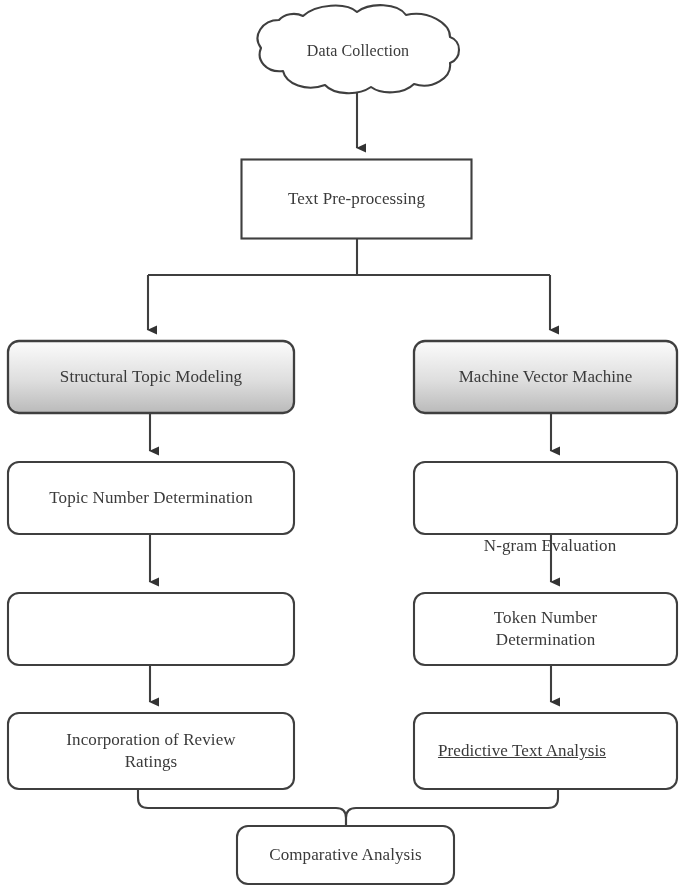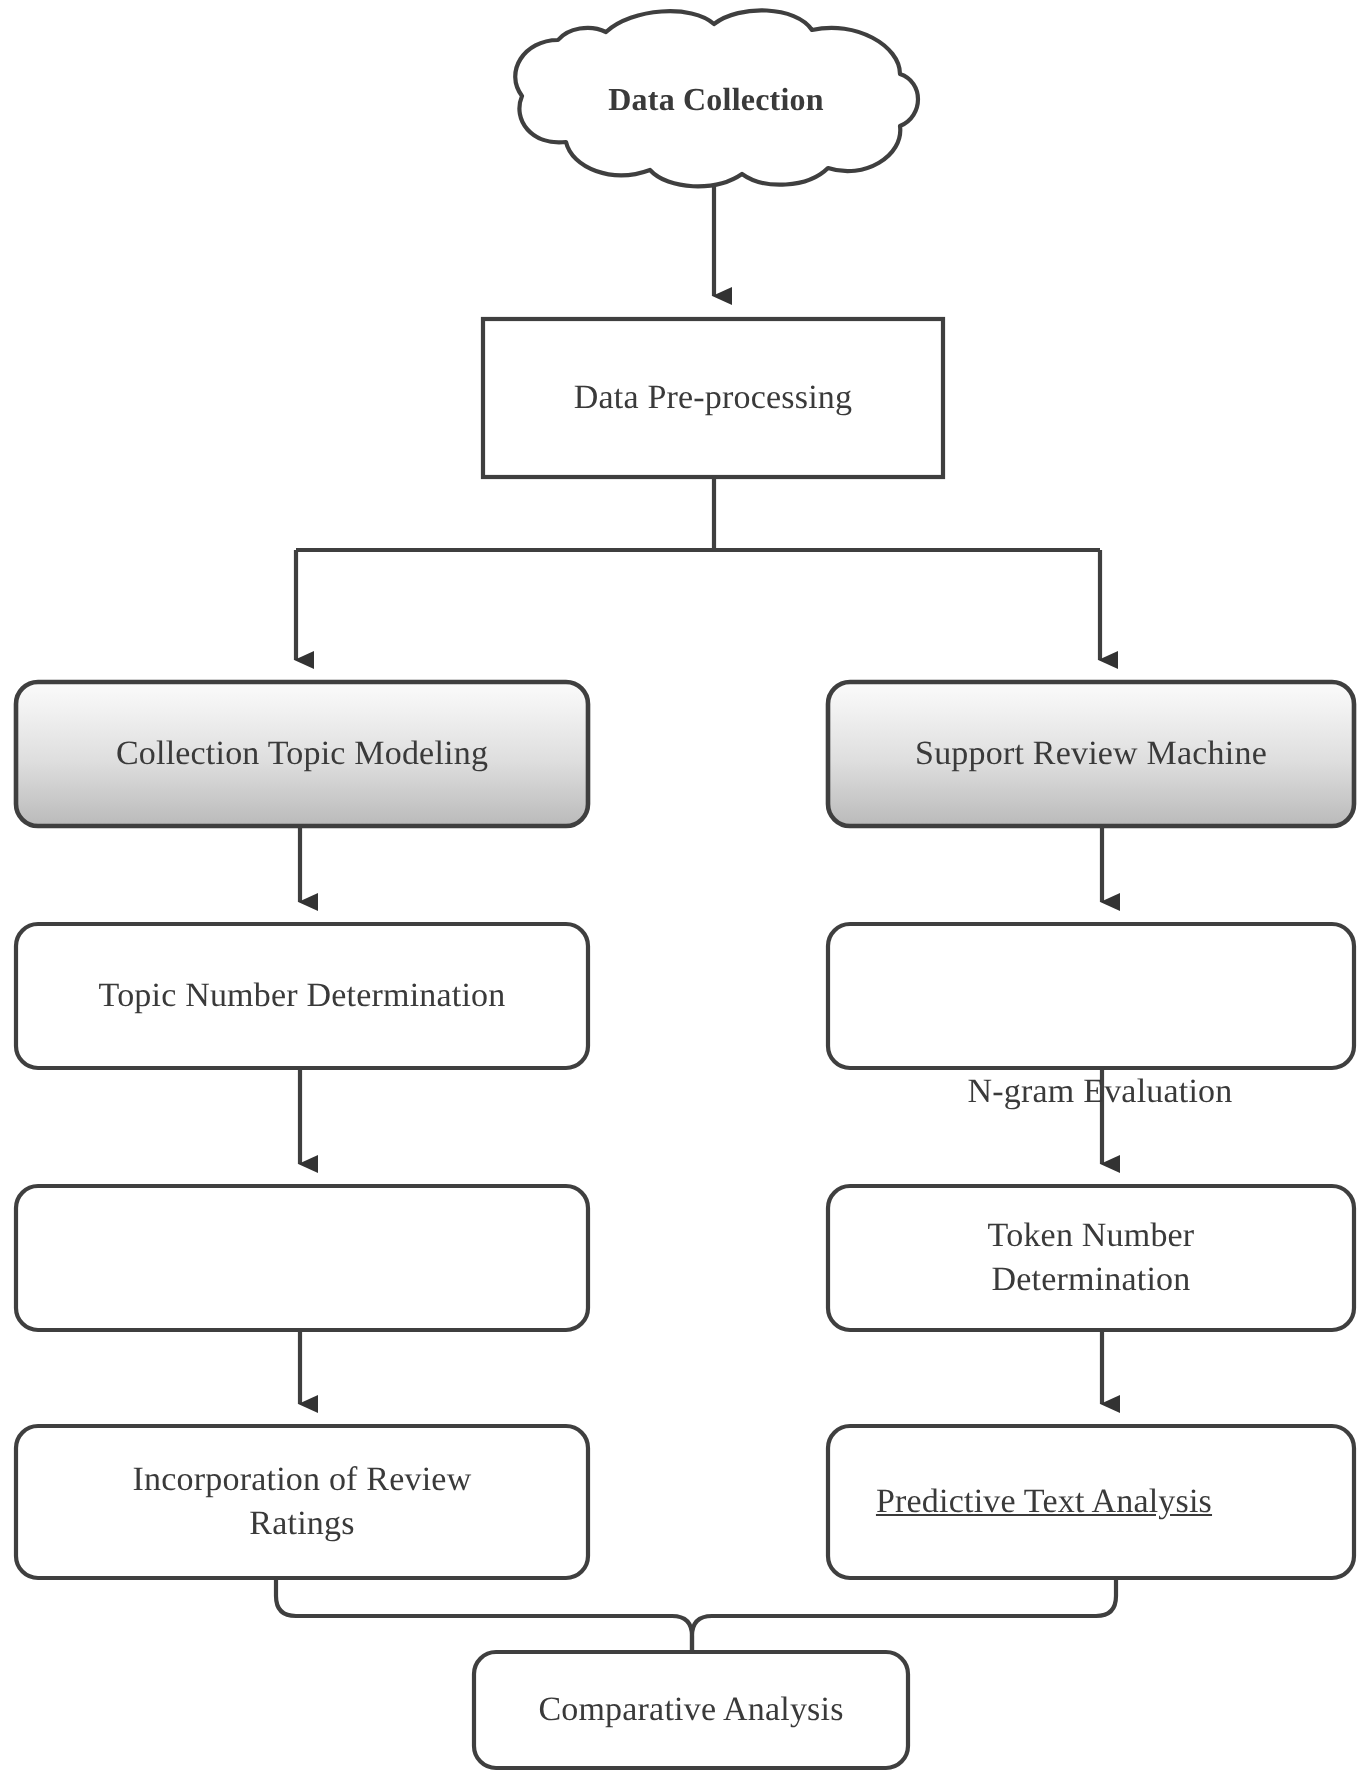--- a/index.html
+++ b/index.html
@@ -32,21 +32,20 @@
     text-align: center;
     color: #3a3a3a;
     font-size: 17px;
     line-height: 1.32;
     letter-spacing: 0.1px;
     pointer-events: none;
     white-space: pre-line;
   }
   .node-label.cloud-label {
     font-size: 16px;
-    font-weight: bold;
   }
 </style>
 </head>
 <body>
 
 <div id="flowchart-canvas">
 
   <svg id="flow-svg" viewBox="0 0 685 890">
     <defs>
       <linearGradient id="grayGrad" x1="0" y1="0" x2="0" y2="1">
@@ -141,25 +140,25 @@
       <path d="M 558 789 L 558 798
                Q 558 808 548 808
                L 356 808
                Q 346 808 346 818
                L 346 826"></path>
     </g>
   </svg>
 
   <div class="node-label cloud-label" style="left:258px; top:8px; width:200px; height:86px;">Data Collection</div>
 
-  <div class="node-label" style="left:241px; top:159px; width:231px; height:80px;">Data Pre-processing</div>
+  <div class="node-label" style="left:241px; top:159px; width:231px; height:80px;">Text Pre-processing</div>
 
-  <div class="node-label" style="left:7px; top:340px; width:288px; height:74px;">Collection Topic Modeling</div>
+  <div class="node-label" style="left:7px; top:340px; width:288px; height:74px;">Structural Topic Modeling</div>
 
-  <div class="node-label" style="left:413px; top:340px; width:265px; height:74px;">Support Review Machine</div>
+  <div class="node-label" style="left:413px; top:340px; width:265px; height:74px;">Machine Vector Machine</div>
 
   <div class="node-label" style="left:7px; top:461px; width:288px; height:74px;border-radius:31px;">Topic Number Determination</div>
 
   <div class="node-label" style="left:413px; top:461px; width:274px; height:74px;margin-top:48px;">N-gram Evaluation</div>
 
 
   <div class="node-label" style="left:413px; top:592px; width:265px; height:74px;">Token Number
 Determination</div>
 
   <div class="node-label" style="left:7px; top:712px; width:288px; height:78px;">Incorporation of Review

